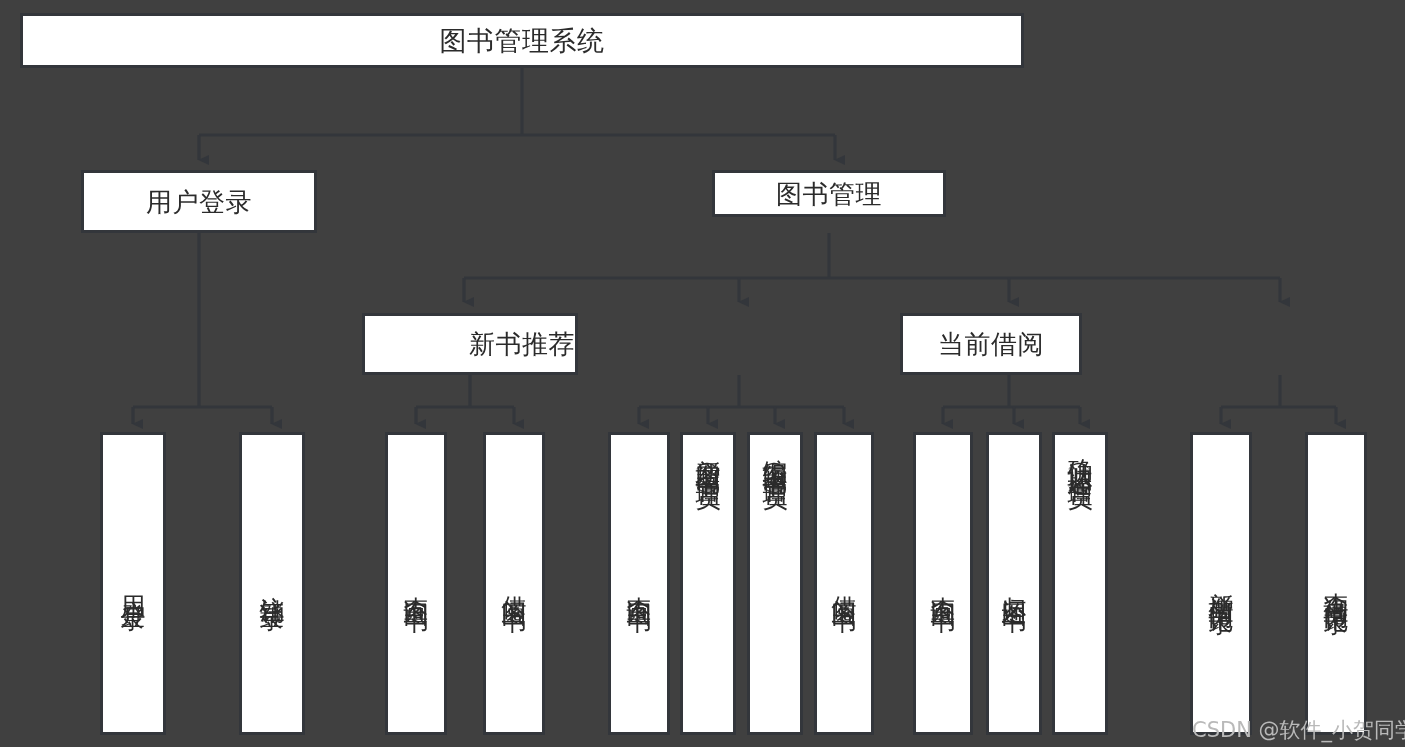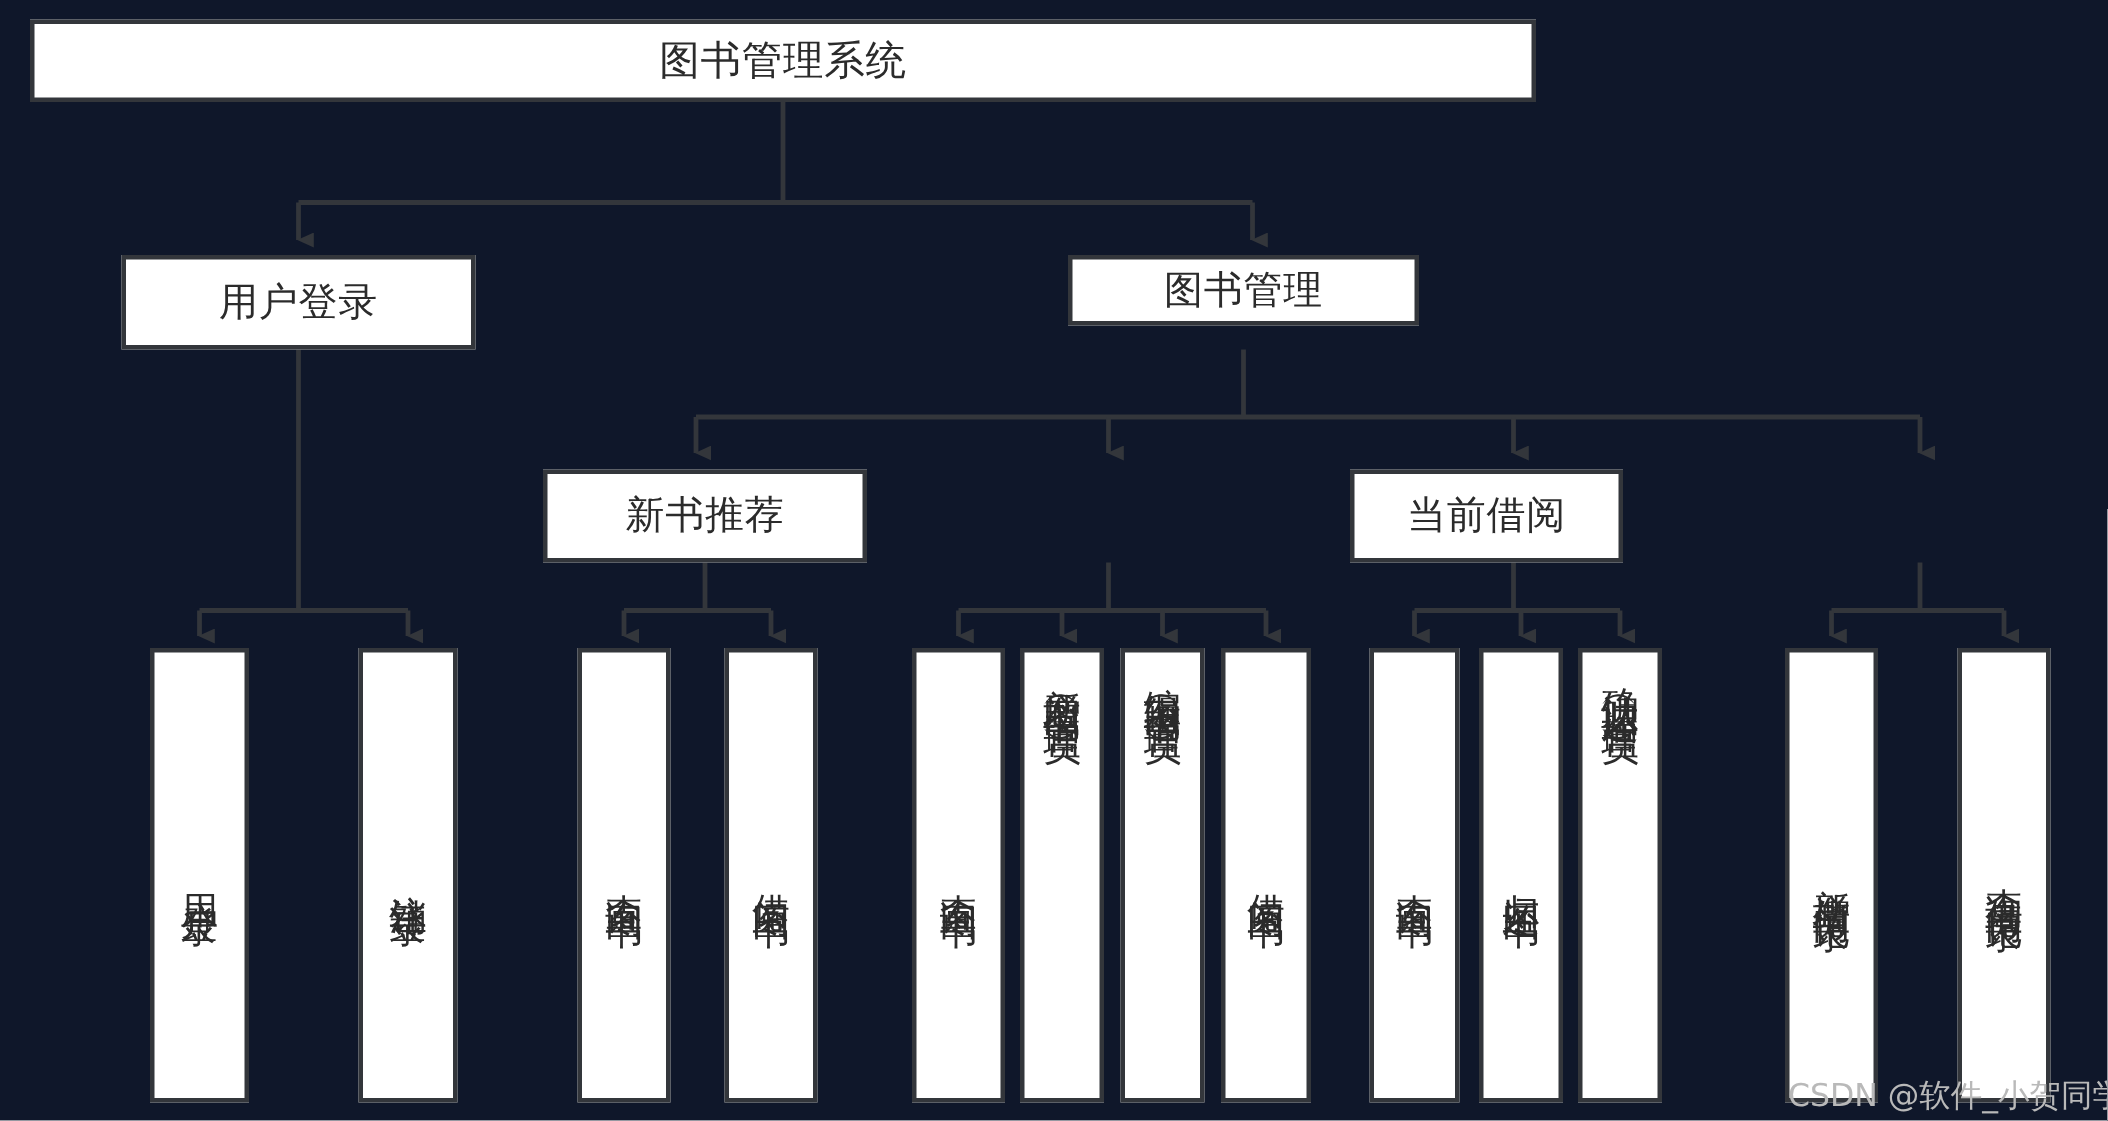--- a/index.html
+++ b/index.html
@@ -8,21 +8,21 @@
     padding: 0;
     background: #ffffff;
   }
   body {
     font-family: "DejaVu Sans", "Liberation Sans", sans-serif;
   }
   #diagram-root {
     position: relative;
     width: 1405px;
     height: 747px;
-    background: #0f172a;
+    background: #404040;
     overflow: hidden;
   }
   #diagram-svg {
     position: absolute;
     left: 0;
     top: 0;
     width: 1405px;
     height: 747px;
   }
   .node {
@@ -141,21 +141,21 @@
     <span class="node-label">图书管理系统</span>
   </div>
 
   <div class="node horiz" style="left:81px; top:170px; width:236px; height:63px;">
     <span class="node-label">用户登录</span>
   </div>
   <div class="node horiz" style="left:712px; top:170px; width:234px; height:47px;">
     <span class="node-label">图书管理</span>
   </div>
 
-  <div class="node horiz" style="left:362px; top:313px; width:216px; height:62px;">
+  <div class="node horiz" style="left:362px; top:313px; width:216px; height:62px;justify-content:flex-end;">
     <span class="node-label">新书推荐</span>
   </div>
   <div class="node horiz" style="left:900px; top:313px; width:182px; height:62px;">
     <span class="node-label">当前借阅</span>
   </div>
 
   <div class="node vert center" style="left:100px; top:432px; width:66px; height:303px;">
     <span class="node-label">用户登录</span>
   </div>
   <div class="node vert center" style="left:239px; top:432px; width:66px; height:303px;">

